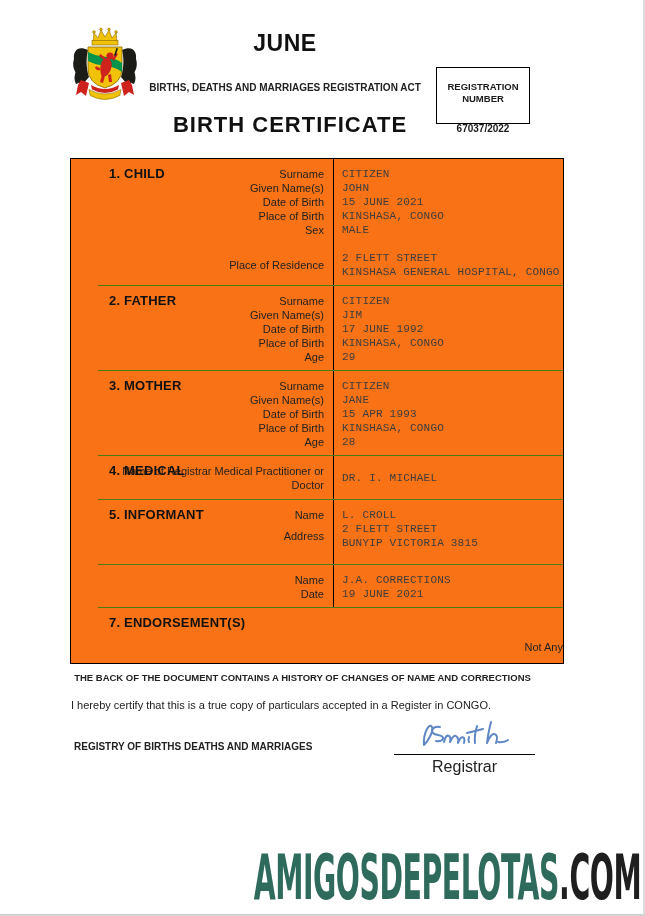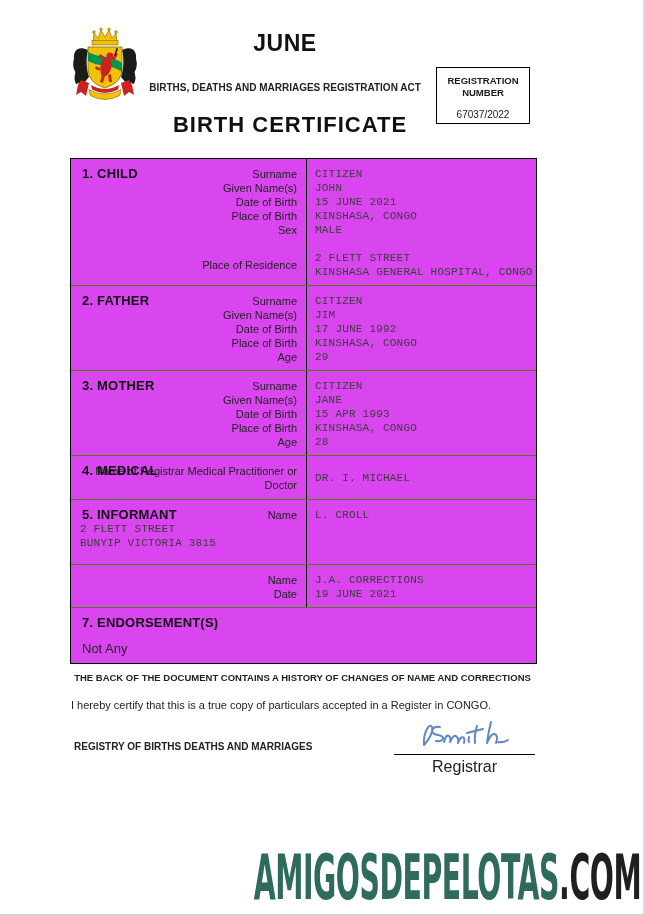--- a/index.html
+++ b/index.html
@@ -9,46 +9,46 @@
   }
   
   .emblem{position:absolute;left:71px;top:26px;width:68px;height:80px;}
   .country{position:absolute;left:145px;top:30px;width:280px;text-align:center;
     font-size:23px;font-weight:bold;letter-spacing:.5px;color:#111;}
   .act{position:absolute;left:95px;top:82px;width:380px;text-align:center;
     font-size:10px;font-weight:bold;color:#222;}
   .doc-title{position:absolute;left:95px;top:112px;width:390px;text-align:center;
     font-size:22px;font-weight:bold;letter-spacing:1px;color:#111;}
   .reg-box{position:absolute;left:436px;top:67px;width:94px;height:57px;
-    border:1.5px solid #000;text-align:center;box-sizing:border-box;padding-top:7px;}
+    border:1.5px solid #000;text-align:center;box-sizing:border-box;padding-top:13px;}
   .reg-label{font-size:9.5px;font-weight:bold;line-height:11.5px;white-space:pre-line;}
-  .reg-number{font-size:10px;font-weight:normal;margin-top:11px;}
-  
-  .cert-table{position:absolute;left:70px;top:158px;width:465px;border:1.5px solid #000;background:#d946ef;}
+  .reg-number{font-size:10px;font-weight:bold;margin-top:19px;}
+  
+  .cert-table{position:absolute;left:70px;top:158px;width:465px;border:1.5px solid #000;background:#f97316;padding-left:27px;}
   .section{position:relative;box-sizing:border-box;}
   .section + .section{border-top:1px solid #4d7c0f;}
   .section:not(.full)::after{content:"";position:absolute;left:235px;top:0;bottom:0;width:0;border-left:1px solid #000;}
   .section:nth-child(1){min-height:117px;}
   .section:nth-child(2){min-height:84px;}
   .section:nth-child(3){min-height:84px;}
   .section:nth-child(4){min-height:44px;}
   .section:nth-child(5){min-height:65px;}
   .section:nth-child(6){min-height:43px;}
   .section:nth-child(7){min-height:56px;}
   .sec-title{position:absolute;left:11px;top:7px;font-size:13px;font-weight:bold;letter-spacing:.2px;color:#111;white-space:nowrap;}
   .rows{padding:8px 0 6px 0;}
   .row{display:flex;align-items:center;}
   .row.spacer{height:14px;}
   .lbl{width:235px;box-sizing:border-box;padding-right:9px;text-align:right;
     font-size:11px;line-height:14px;color:#222;}
   .val{padding-left:9px;font-family:"Liberation Mono",monospace;font-size:11px;
     line-height:14px;color:#3d3d3d;letter-spacing:.2px;}
   .val-line{white-space:nowrap;}
   .section.full{padding:8px 0 0 0;}
-  .endorse-note{margin:25px 0 10px 11px;font-size:13px;color:#222;}
+  .endorse-note{margin:25px 0 10px 11px;font-size:11px;color:#222;text-align:right;}
   
   .back-note{position:absolute;left:70px;top:672px;width:465px;text-align:center;
     font-size:9.5px;font-weight:bold;color:#222;}
   .certify{position:absolute;left:71px;top:699px;font-size:11px;color:#222;}
   .registry{position:absolute;left:74px;top:741px;font-size:10px;font-weight:bold;color:#222;}
   .sig-block{position:absolute;left:394px;top:714px;width:141px;text-align:center;}
   .sig-svg{display:block;width:141px;height:40px;}
   .sig-rule{border-top:1.5px solid #000;width:100%;}
   .registrar{font-size:16px;color:#222;margin-top:3px;}
   
@@ -240,20 +240,21 @@
     <div class="section">
       <div class="sec-title">5. INFORMANT</div>
       <div class="rows">
         <div class="row">
           <div class="lbl">Name</div>
           <div class="val">
             <div class="val-line">L. CROLL</div>
           </div>
         </div>
         <div class="row">
+          <div class="lbl">Address</div>
           <div class="val">
             <div class="val-line">2 FLETT STREET</div>
             <div class="val-line">BUNYIP VICTORIA 3815</div>
           </div>
         </div>
       </div>
     </div>
     <div class="section">
       <div class="rows">
         <div class="row">

